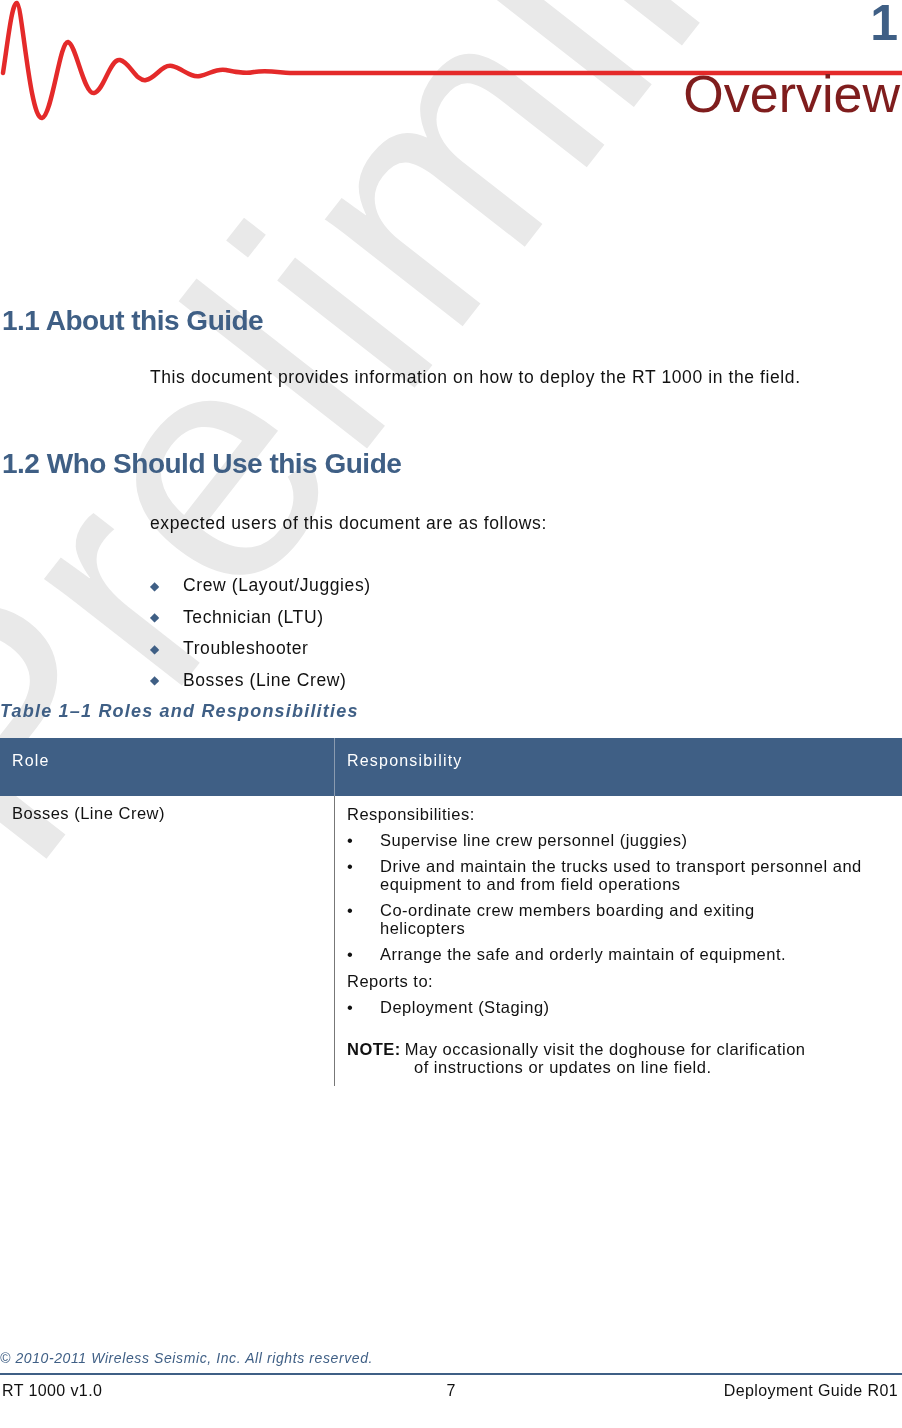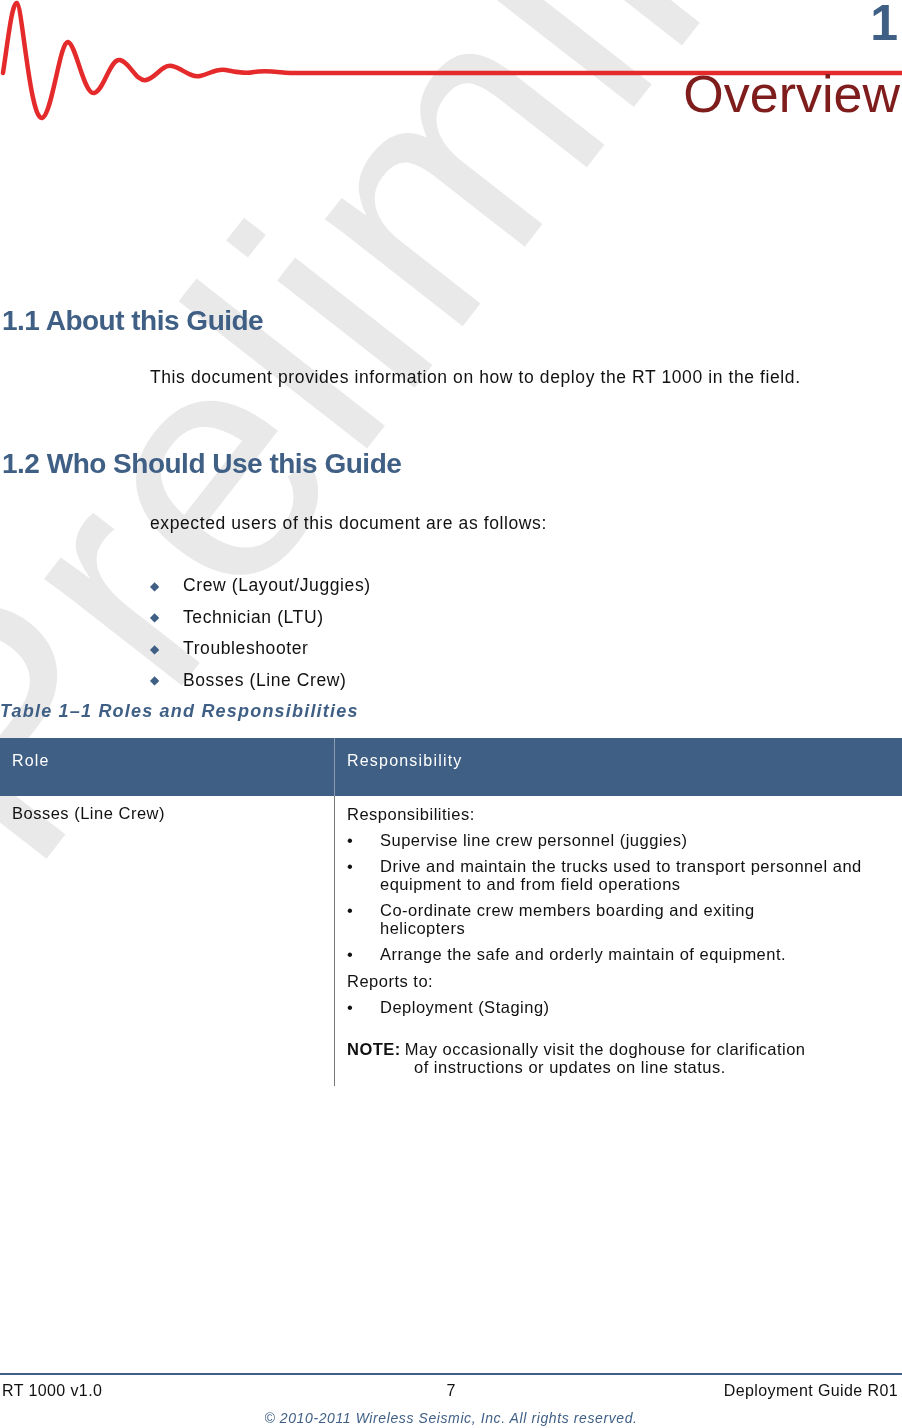--- a/index.html
+++ b/index.html
@@ -48,21 +48,21 @@
     .resp-bullet { display: flex; line-height: 18px; margin-bottom: 8px; }
     .resp-bullet .b { width: 33px; flex: none; }
     .note { display: flex; line-height: 18px; }
     .note b { flex: none; margin-right: 4px; }
     .note-wrap { padding-left: 0; margin-top: 24px; }
     .footer-rule { left: 0; top: 1373px; width: 902px; height: 2px; background: #3f5f85; }
     .footer-left { left: 2px; top: 1382px; font-size: 16px; letter-spacing: 0.4px; }
     .footer-center { left: 0; width: 902px; text-align: center; top: 1382px; font-size: 16px; }
     .footer-right { right: 4px; top: 1382px; font-size: 16px; letter-spacing: 0.4px; }
     .copyright {
-      left: 0; width: 902px; text-align: center; top: 1410px; font-size: 14px; font-style: italic;
+      left: 0; width: 902px; top: 1350px; font-size: 14px; font-style: italic;
       color: #3f5f85; letter-spacing: 0.6px;
     }
   </style>
 </head>
 <body>
 
 <div class="watermark">Preliminary</div>
 
 <svg class="abs wave" viewBox="0 0 902 130">
   <path d="M3,73 C8,40 12,2 17,3 C22,4 30,120 42,118 C52,116 60,40 68,42 C76,44 84,95 94,93 C104,91 110,58 120,60 C130,62 136,82 146,80 C156,78 162,64 172,66 C182,68 190,78 200,76 C210,74 216,68 226,70 C236,72 244,74 254,72 C266,70 276,72 290,73 L902,73" fill="none" stroke="#e42a2a" stroke-width="4.5" stroke-linecap="round"></path>
@@ -131,21 +131,21 @@
         <div class="resp-line">Reports to:</div>
         <div class="resp-bullet">
             <span class="b">•</span>
             <span>Deployment (Staging)</span>
           </div>
         <div class="note-wrap">
           <div class="note">
               <b>NOTE:</b>
               <span>May occasionally visit the doghouse for clarification</span>
             </div>
-          <div style="padding-left:67px; line-height:18px;">of instructions or updates on line status.</div>
+          <div style="padding-left:67px; line-height:18px;">of instructions or updates on line field.</div>
         </div>
       </td>
     </tr>
   </tbody>
 </table>
 
 <div class="abs footer-rule"></div>
 <div class="abs footer-left">RT 1000 v1.0</div>
 <div class="abs footer-center">7</div>
 <div class="abs footer-right">Deployment Guide R01</div>

